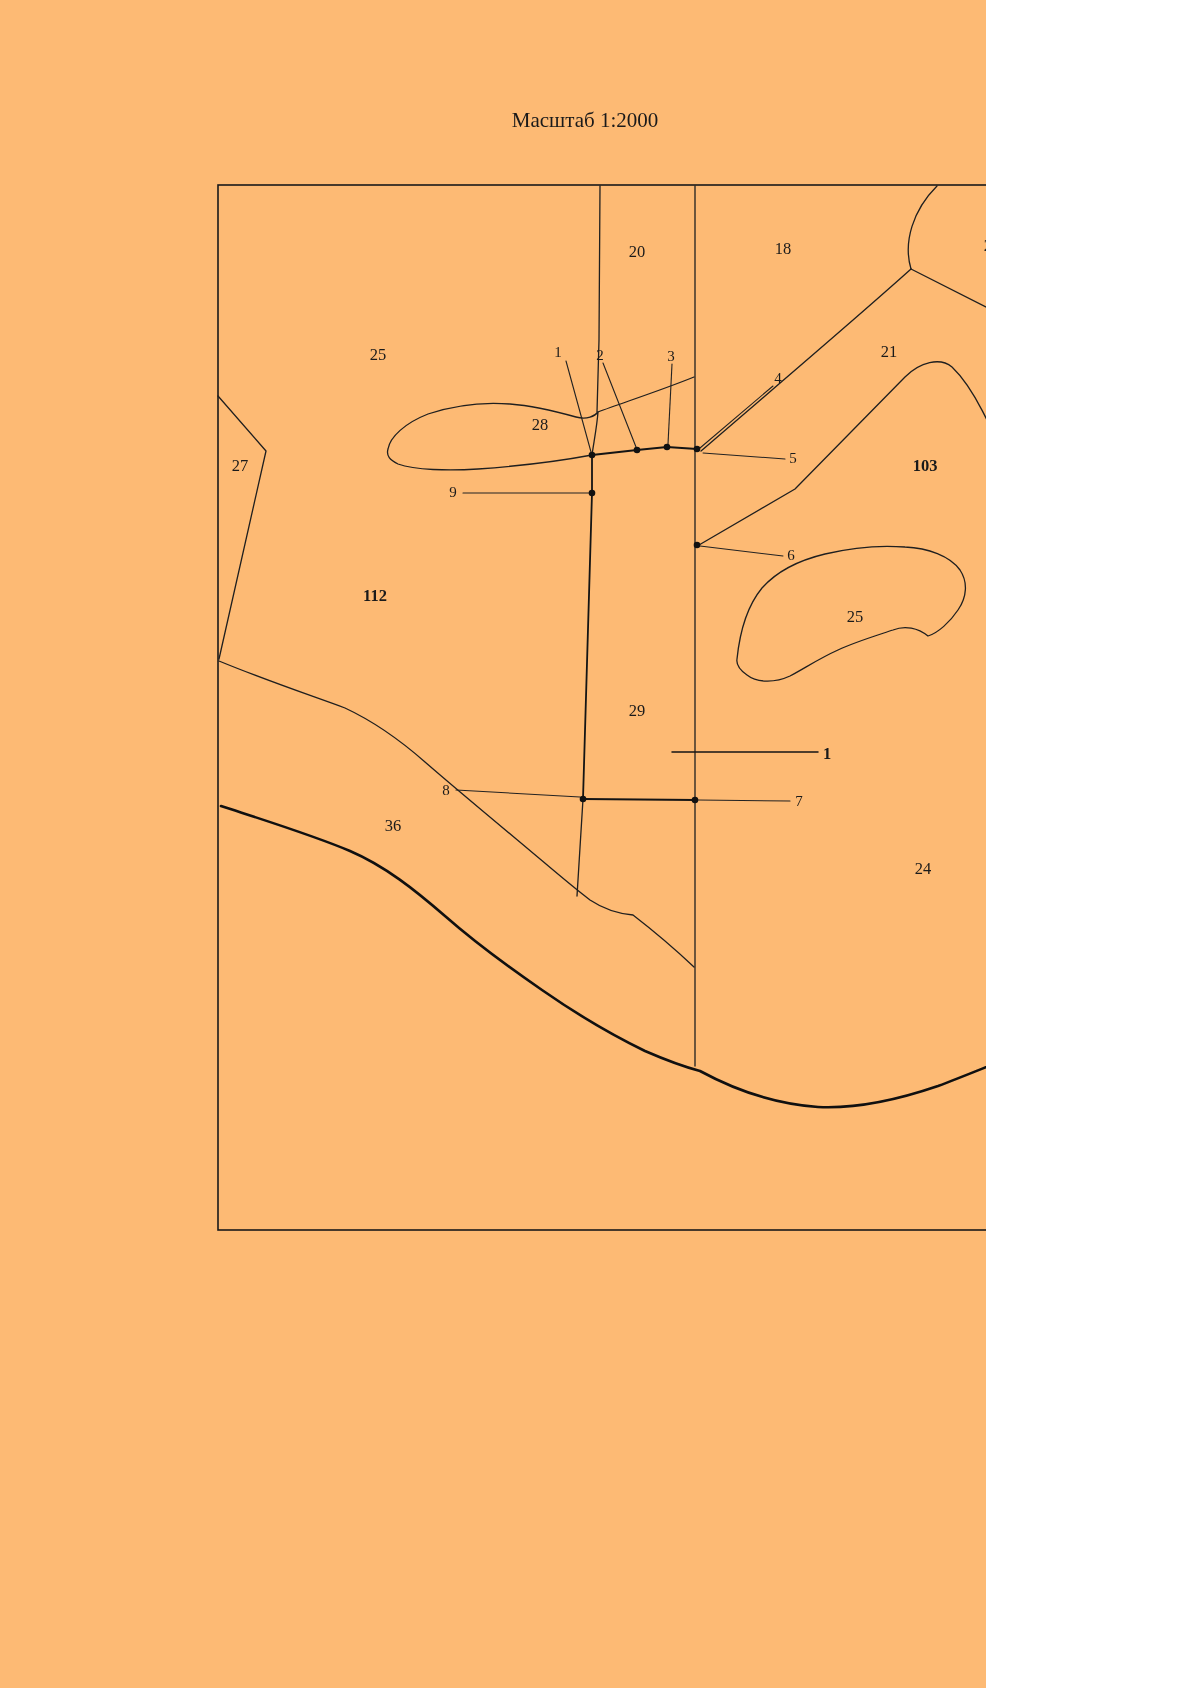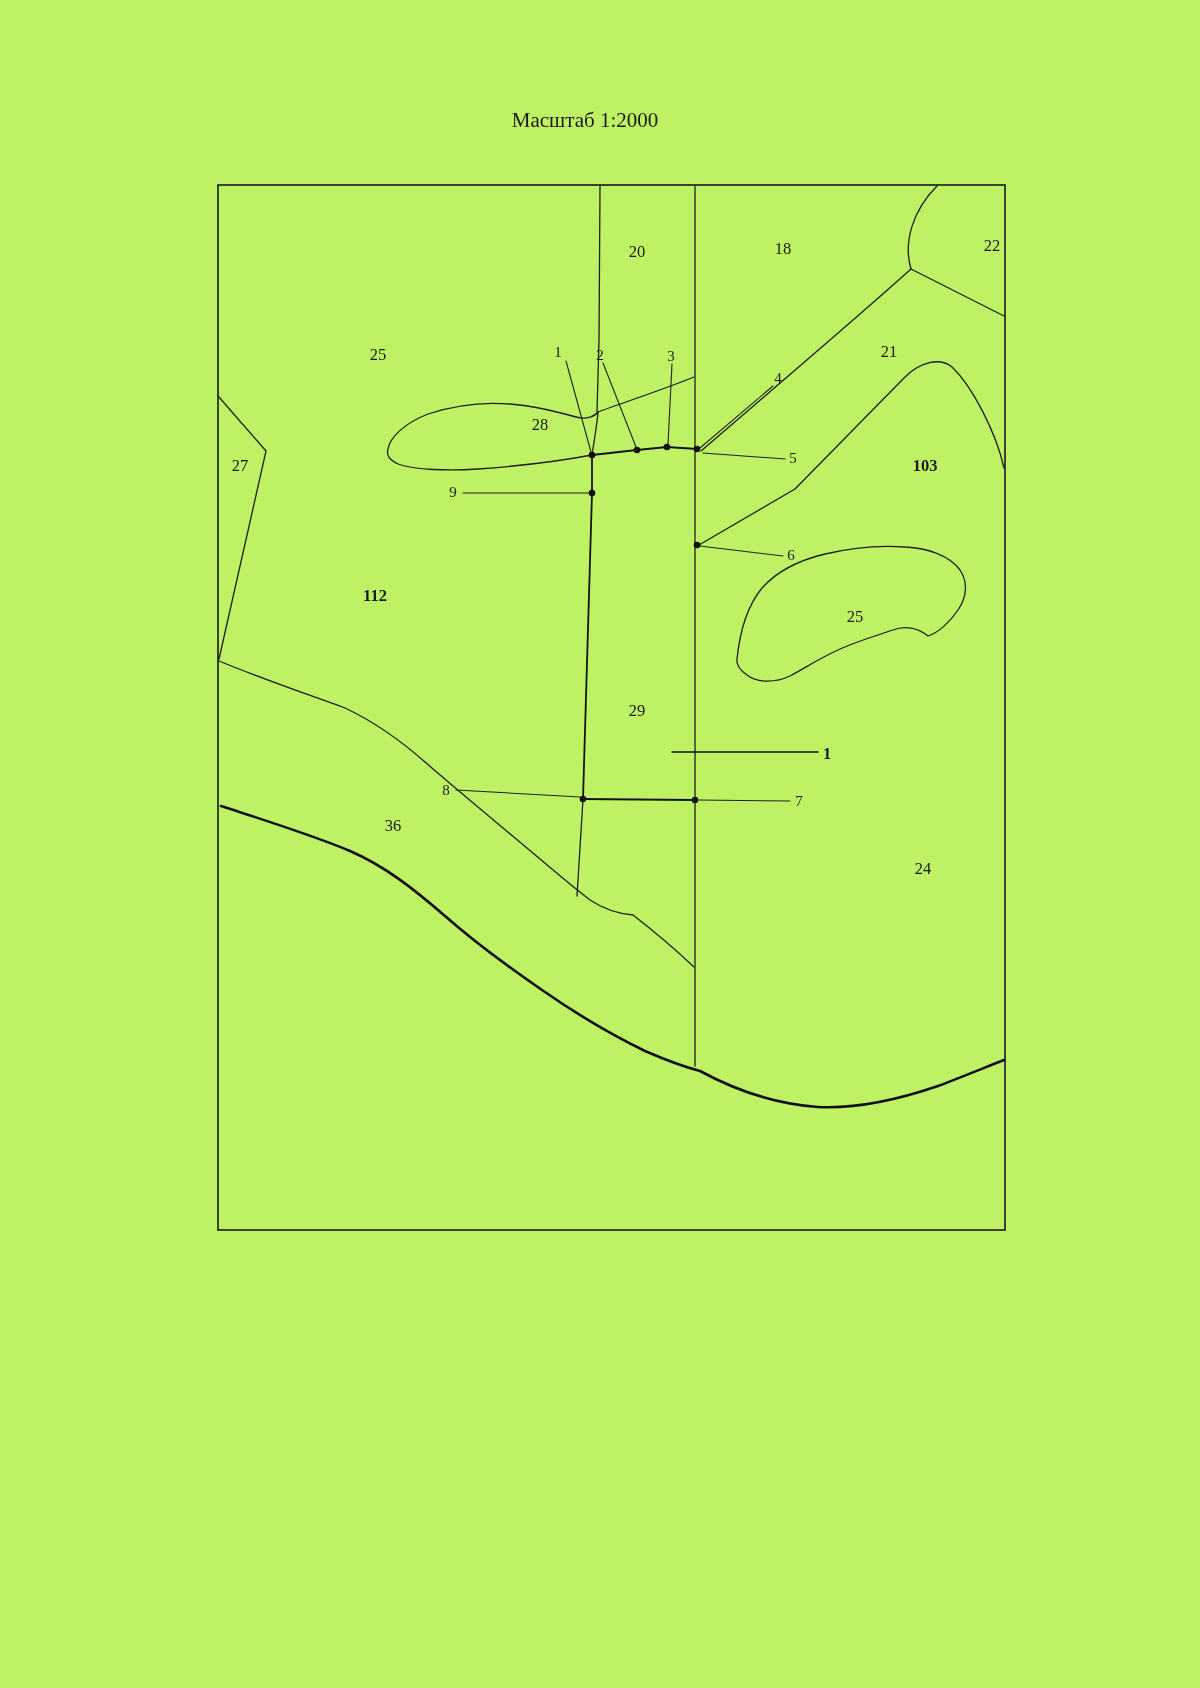--- a/index.html
+++ b/index.html
@@ -1,19 +1,19 @@
 <!DOCTYPE html>
 <html><head>
 <meta charset="utf-8">
 <style>
   html,body{margin:0;padding:0;background:#ffffff;}
   .page{
     position:relative;
-    width:1200px;height:1688px;
-    background:#bef264;
+    width:986px;height:1688px;
+    background:#fdba74;
     font-family:"Liberation Serif", serif;
     overflow:hidden;
   }
   .map-title{
     position:absolute;
     top:108px;left:585px;
     transform:translateX(-50%);
     font-size:21px;
     color:#1a1a1a;
     white-space:nowrap;

